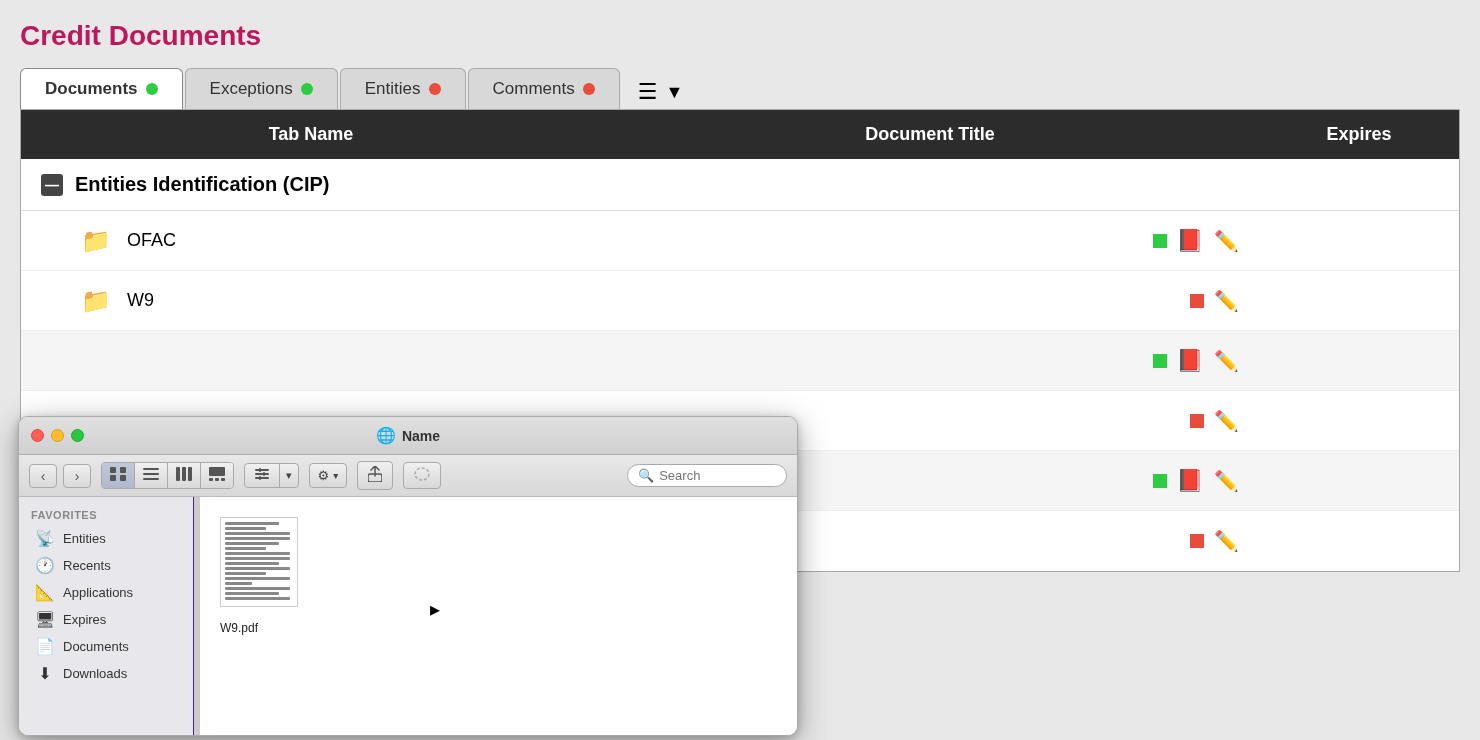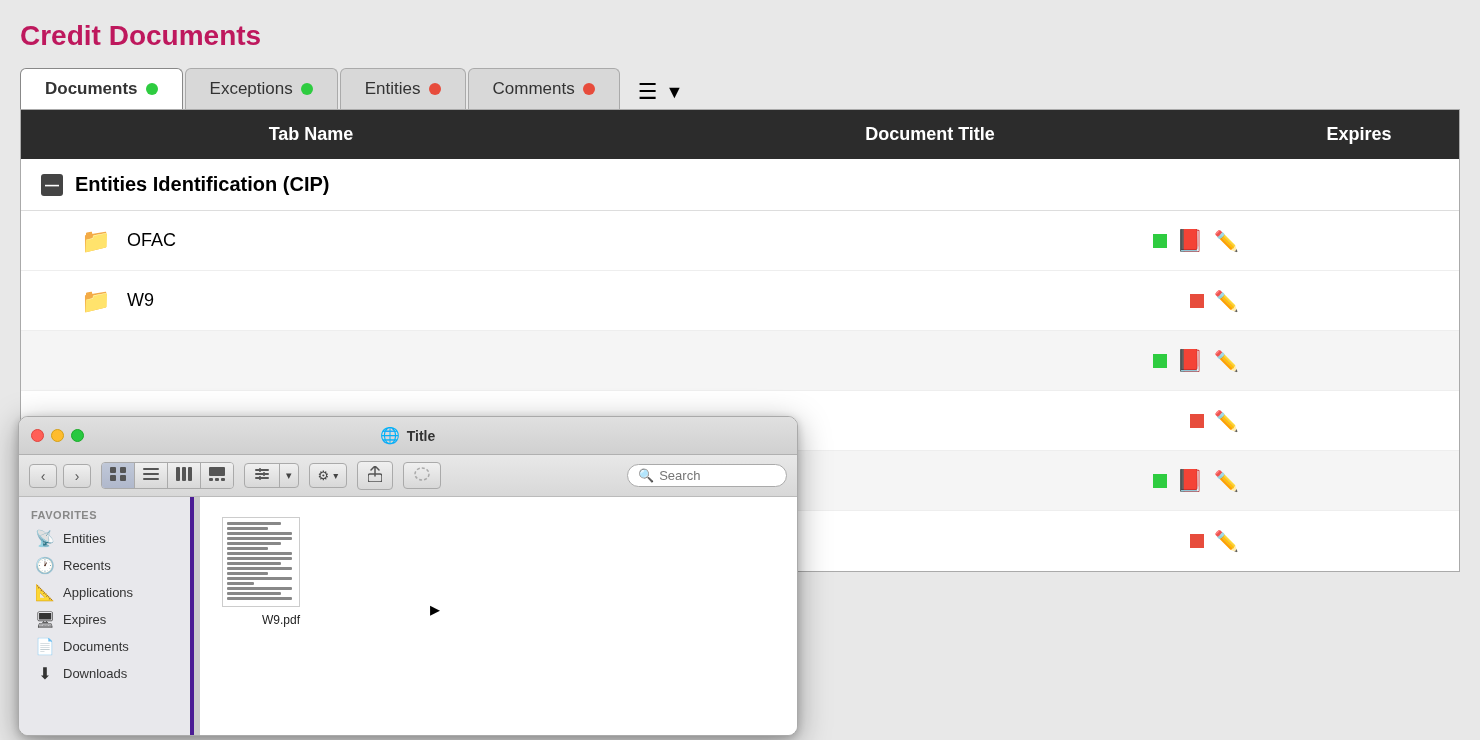--- a/index.html
+++ b/index.html
@@ -350,21 +350,21 @@
     
     .finder-body {
       display: flex;
       height: calc(320px - 38px - 42px);
     }
 
     
     .finder-sidebar {
       width: 175px;
       background: #e8e8ec;
-      border-right: 4px solid #4c1d95;
+      border-right: 1px solid #4c1d95;
       padding: 10px 0;
       overflow: hidden;
     }
 
     .sidebar-section-label {
       font-size: 11px;
       font-weight: 600;
       color: #888;
       padding: 2px 12px 4px 12px;
       text-transform: uppercase;
@@ -397,22 +397,22 @@
       padding: 20px;
       display: flex;
       gap: 20px;
       align-items: flex-start;
       position: relative;
     }
 
     .file-item {
       display: flex;
       flex-direction: column;
-      align-items: flex-end;
-      gap: 6px;
+      align-items: flex-start;
+      gap: 14px;
       cursor: pointer;
       width: 80px;
     }
 
     .file-thumbnail {
       width: 78px;
       height: 90px;
       border: 1px solid #ccc;
       background: #fff;
       display: flex;
@@ -556,21 +556,21 @@
 <div class="finder-window">
 
   <div class="finder-titlebar">
     <div class="traffic-lights">
       <div class="traffic-light tl-close"></div>
       <div class="traffic-light tl-minimize"></div>
       <div class="traffic-light tl-maximize"></div>
     </div>
     <div class="finder-title">
       <span class="finder-title-icon">🌐</span>
-      <span>Title</span>
+      <span>Name</span>
     </div>
   </div>
 
   <div class="finder-toolbar">
     <button class="finder-nav-btn">‹</button>
     <button class="finder-nav-btn">›</button>
 
     <div class="view-btns">
       <button class="view-btn active" title="Icon view">
         <svg width="16" height="14" viewBox="0 0 16 14">

